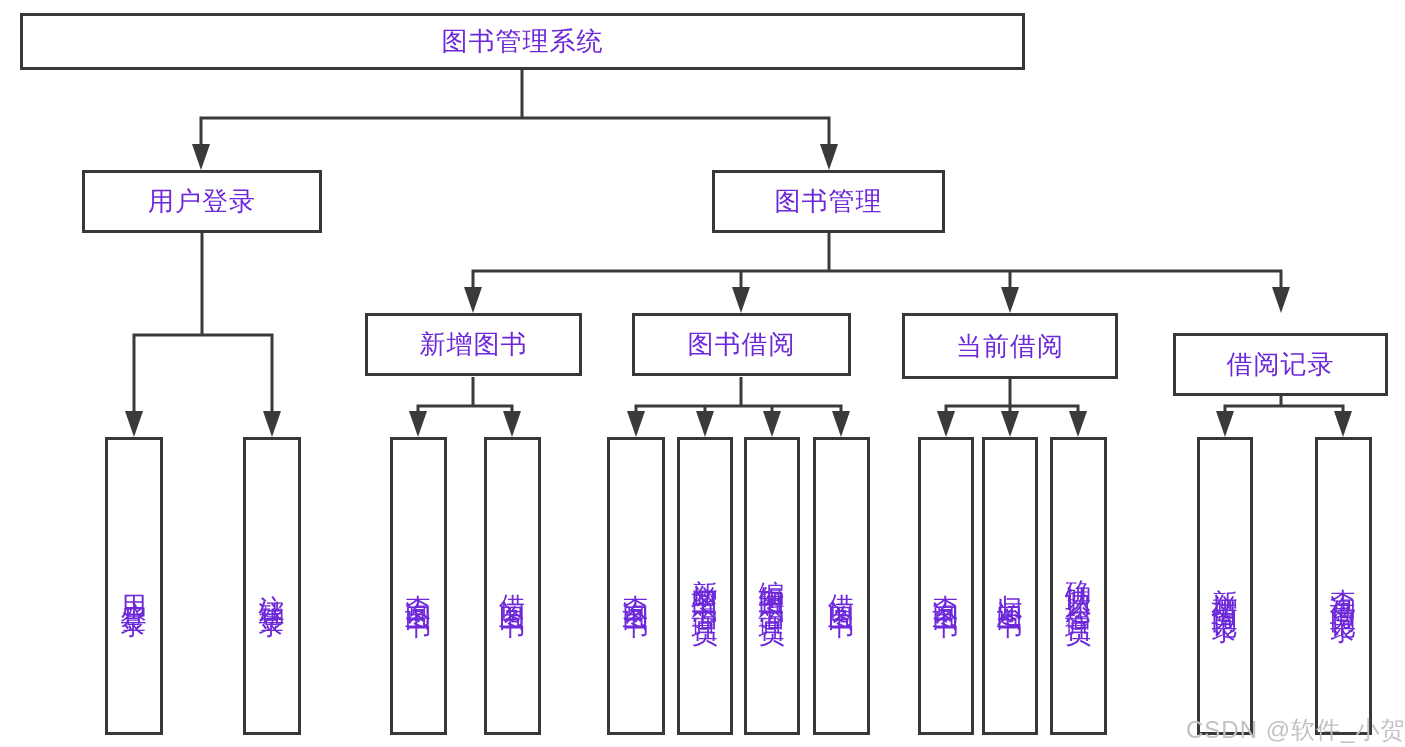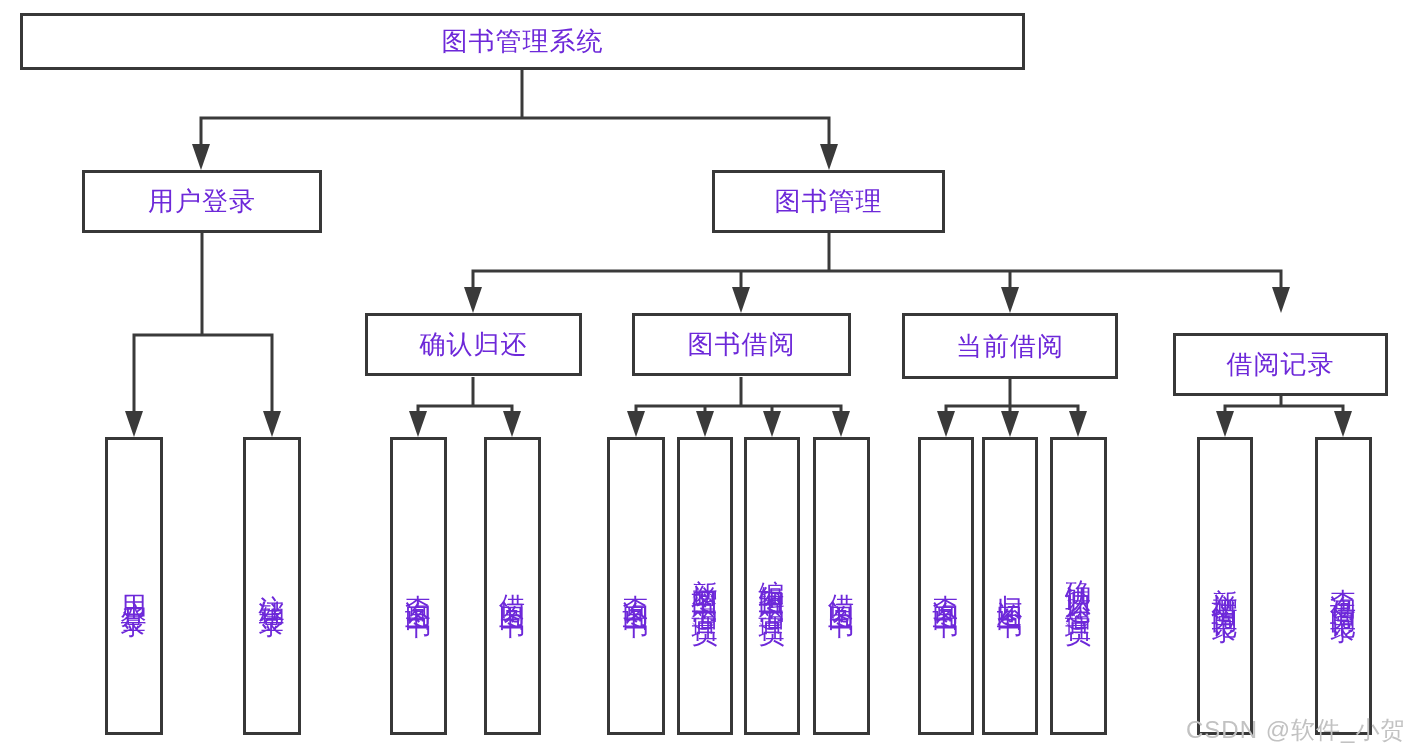--- a/index.html
+++ b/index.html
@@ -111,21 +111,21 @@
       <polygon points="1216,411 1234,411 1225,437"></polygon>
       <polygon points="1334,411 1352,411 1343,437"></polygon>
     </g>
   </svg>
 
   <div class="node h-node" style="left:20px; top:13px; width:1005px; height:57px;">图书管理系统</div>
 
   <div class="node h-node" style="left:82px; top:170px; width:240px; height:63px;">用户登录</div>
   <div class="node h-node" style="left:712px; top:170px; width:233px; height:63px;">图书管理</div>
 
-  <div class="node h-node" style="left:365px; top:313px; width:217px; height:63px;">确认归还</div>
+  <div class="node h-node" style="left:365px; top:313px; width:217px; height:63px;">新增图书</div>
   <div class="node h-node" style="left:632px; top:313px; width:219px; height:63px;">图书借阅</div>
   <div class="node h-node" style="left:902px; top:313px; width:216px; height:66px;">当前借阅</div>
   <div class="node h-node" style="left:1173px; top:313px; width:215px; height:63px;margin-top:20px;">借阅记录</div>
 
   <div class="node v-node" style="left:105px; top:437px; width:58px; height:298px;">
     <span>用户登录</span>
   </div>
   <div class="node v-node" style="left:243px; top:437px; width:58px; height:298px;">
     <span>注销登录</span>
   </div>

